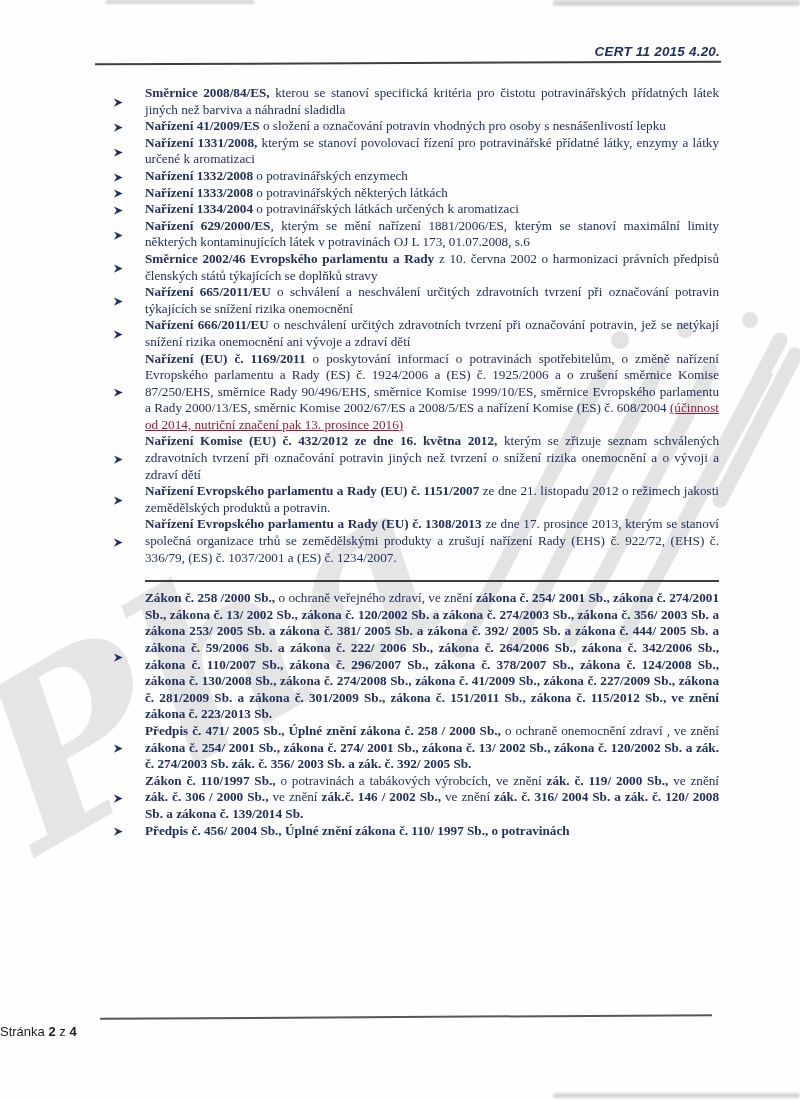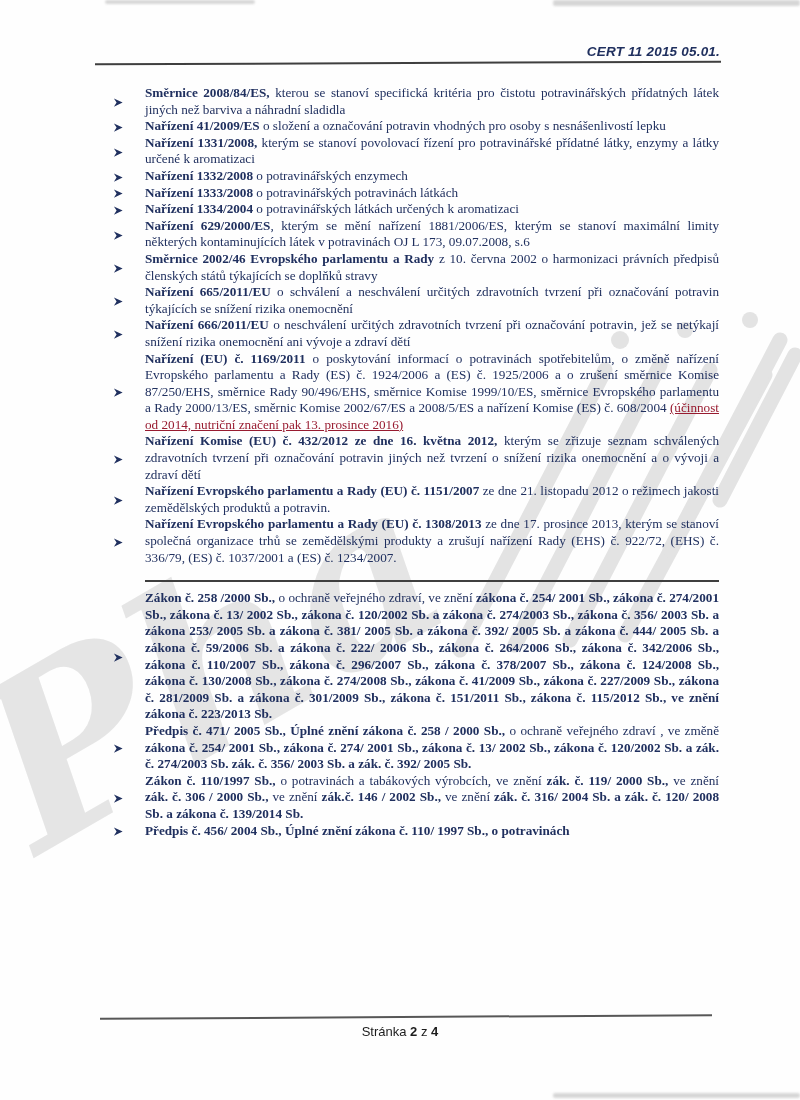--- a/index.html
+++ b/index.html
@@ -44,21 +44,21 @@
   }
   .seg-b{font-weight:bold;}
   .seg-rb{font-weight:normal;color:var(--red,#981b30);text-decoration:underline;}
   .section-sep{height:2px;background:var(--rule,#3f3f3f);margin:14px 0 8px 32px;}
 
   .footer-rule{
     position:absolute;left:100px;top:1016px;width:612px;height:2px;
     background:#575757;transform:rotate(-.35deg);z-index:2;
   }
   .footer{
-    position:absolute;top:1024px;left:0;width:100%;text-align:center;z-index:2;
+    position:absolute;top:1024px;left:0;width:100%;z-index:2;
     font-family:"Liberation Sans",sans-serif;font-size:13px;color:var(--footer,#1c1c1c);
   }
   .footer b{font-weight:bold;}
 </style>
 </head>
 <body>
 
 <div class="page">
 
   <div class="edge tl"></div>
@@ -75,21 +75,21 @@
       <path d="M250 300 L360 90"></path>
       <path d="M300 250 L375 105"></path>
     </g>
     <g fill="#c9c9c9">
       <circle cx="200" cy="90" r="9"></circle>
       <circle cx="265" cy="80" r="8"></circle>
       <circle cx="330" cy="70" r="8"></circle>
     </g>
   </svg>
 
-  <div class="header-code">CERT 11 2015 05.01.</div>
+  <div class="header-code">CERT 11 2015 4.20.</div>
   <div class="header-rule"></div>
 
   <div class="content">
     <div>
         <div class="item">
           <span class="bullet">
             <svg width="11" height="11" viewBox="0 0 12 12">
               <path d="M1 1.5 L10.5 6 L1 10.5 L3.9 6 Z" fill="currentColor"></path>
             </svg>
           </span>
@@ -118,37 +118,37 @@
             </svg>
           </span>
           <span class="txt"><span class="seg-b">Nařízení 1332/2008</span><span class="seg-r"> o potravinářských enzymech</span></span>
         </div>
         <div class="item">
           <span class="bullet">
             <svg width="11" height="11" viewBox="0 0 12 12">
               <path d="M1 1.5 L10.5 6 L1 10.5 L3.9 6 Z" fill="currentColor"></path>
             </svg>
           </span>
-          <span class="txt"><span class="seg-b">Nařízení 1333/2008</span><span class="seg-r"> o potravinářských potravinách látkách</span></span>
+          <span class="txt"><span class="seg-b">Nařízení 1333/2008</span><span class="seg-r"> o potravinářských některých látkách</span></span>
         </div>
         <div class="item">
           <span class="bullet">
             <svg width="11" height="11" viewBox="0 0 12 12">
               <path d="M1 1.5 L10.5 6 L1 10.5 L3.9 6 Z" fill="currentColor"></path>
             </svg>
           </span>
           <span class="txt"><span class="seg-b">Nařízení 1334/2004</span><span class="seg-r"> o potravinářských látkách určených k aromatizaci</span></span>
         </div>
         <div class="item">
           <span class="bullet">
             <svg width="11" height="11" viewBox="0 0 12 12">
               <path d="M1 1.5 L10.5 6 L1 10.5 L3.9 6 Z" fill="currentColor"></path>
             </svg>
           </span>
-          <span class="txt"><span class="seg-b">Nařízení 629/2000/ES</span><span class="seg-r">, kterým se mění nařízení 1881/2006/ES, kterým se stanoví maximální limity některých kontaminujících látek v potravinách  OJ L 173, 09.07.2008, s.6</span></span>
+          <span class="txt"><span class="seg-b">Nařízení 629/2000/ES</span><span class="seg-r">, kterým se mění nařízení 1881/2006/ES, kterým se stanoví maximální limity některých kontaminujících látek v potravinách  OJ L 173, 01.07.2008, s.6</span></span>
         </div>
         <div class="item">
           <span class="bullet">
             <svg width="11" height="11" viewBox="0 0 12 12">
               <path d="M1 1.5 L10.5 6 L1 10.5 L3.9 6 Z" fill="currentColor"></path>
             </svg>
           </span>
           <span class="txt"><span class="seg-b">Směrnice 2002/46 Evropského parlamentu a Rady</span><span class="seg-r"> z 10. června 2002 o harmonizaci právních předpisů členských států týkajících se doplňků stravy</span></span>
         </div>
         <div class="item">
@@ -209,21 +209,21 @@
             </svg>
           </span>
           <span class="txt"><span class="seg-b">Zákon č. 258 /2000 Sb.,</span><span class="seg-r"> o ochraně veřejného zdraví, ve znění </span><span class="seg-b">zákona č. 254/ 2001 Sb., zákona č. 274/2001 Sb., zákona č. 13/ 2002 Sb., zákona č. 120/2002 Sb. a zákona č. 274/2003 Sb., zákona č. 356/ 2003 Sb. a zákona 253/ 2005 Sb. a zákona č. 381/ 2005 Sb. a zákona č. 392/ 2005 Sb. a zákona č. 444/ 2005 Sb. a zákona č. 59/2006 Sb. a zákona č. 222/ 2006 Sb., zákona č. 264/2006 Sb., zákona č. 342/2006 Sb., zákona č. 110/2007 Sb., zákona č. 296/2007 Sb., zákona č. 378/2007 Sb., zákona č. 124/2008 Sb., zákona č. 130/2008 Sb., zákona č. 274/2008 Sb., zákona č. 41/2009 Sb., zákona č. 227/2009 Sb., zákona č. 281/2009 Sb. a zákona č. 301/2009 Sb., zákona č. 151/2011 Sb., zákona č. 115/2012 Sb., ve znění zákona č. 223/2013 Sb.</span></span>
         </div>
         <div class="item">
           <span class="bullet">
             <svg width="11" height="11" viewBox="0 0 12 12">
               <path d="M1 1.5 L10.5 6 L1 10.5 L3.9 6 Z" fill="currentColor"></path>
             </svg>
           </span>
-          <span class="txt"><span class="seg-b">Předpis č. 471/ 2005 Sb., Úplné znění zákona č. 258 / 2000 Sb.,</span><span class="seg-r"> o ochraně veřejného zdraví , ve změně </span><span class="seg-b">zákona č. 254/ 2001 Sb., zákona č. 274/ 2001 Sb., zákona č. 13/ 2002 Sb., zákona č. 120/2002 Sb. a zák. č. 274/2003 Sb.  zák. č. 356/ 2003 Sb. a zák. č. 392/ 2005 Sb.</span></span>
+          <span class="txt"><span class="seg-b">Předpis č. 471/ 2005 Sb., Úplné znění zákona č. 258 / 2000 Sb.,</span><span class="seg-r"> o ochraně onemocnění zdraví , ve znění </span><span class="seg-b">zákona č. 254/ 2001 Sb., zákona č. 274/ 2001 Sb., zákona č. 13/ 2002 Sb., zákona č. 120/2002 Sb. a zák. č. 274/2003 Sb.  zák. č. 356/ 2003 Sb. a zák. č. 392/ 2005 Sb.</span></span>
         </div>
         <div class="item">
           <span class="bullet">
             <svg width="11" height="11" viewBox="0 0 12 12">
               <path d="M1 1.5 L10.5 6 L1 10.5 L3.9 6 Z" fill="currentColor"></path>
             </svg>
           </span>
           <span class="txt"><span class="seg-b">Zákon č. 110/1997 Sb.,</span><span class="seg-r"> o potravinách a tabákových výrobcích, ve znění </span><span class="seg-b">zák. č. 119/ 2000 Sb.,</span><span class="seg-r"> ve znění </span><span class="seg-b">zák. č. 306 / 2000 Sb.,</span><span class="seg-r"> ve znění </span><span class="seg-b">zák.č. 146 / 2002 Sb.,</span><span class="seg-r"> ve znění </span><span class="seg-b">zák. č. 316/ 2004 Sb. a zák. č. 120/ 2008 Sb. a zákona č. 139/2014 Sb.</span></span>
         </div>
         <div class="item">

